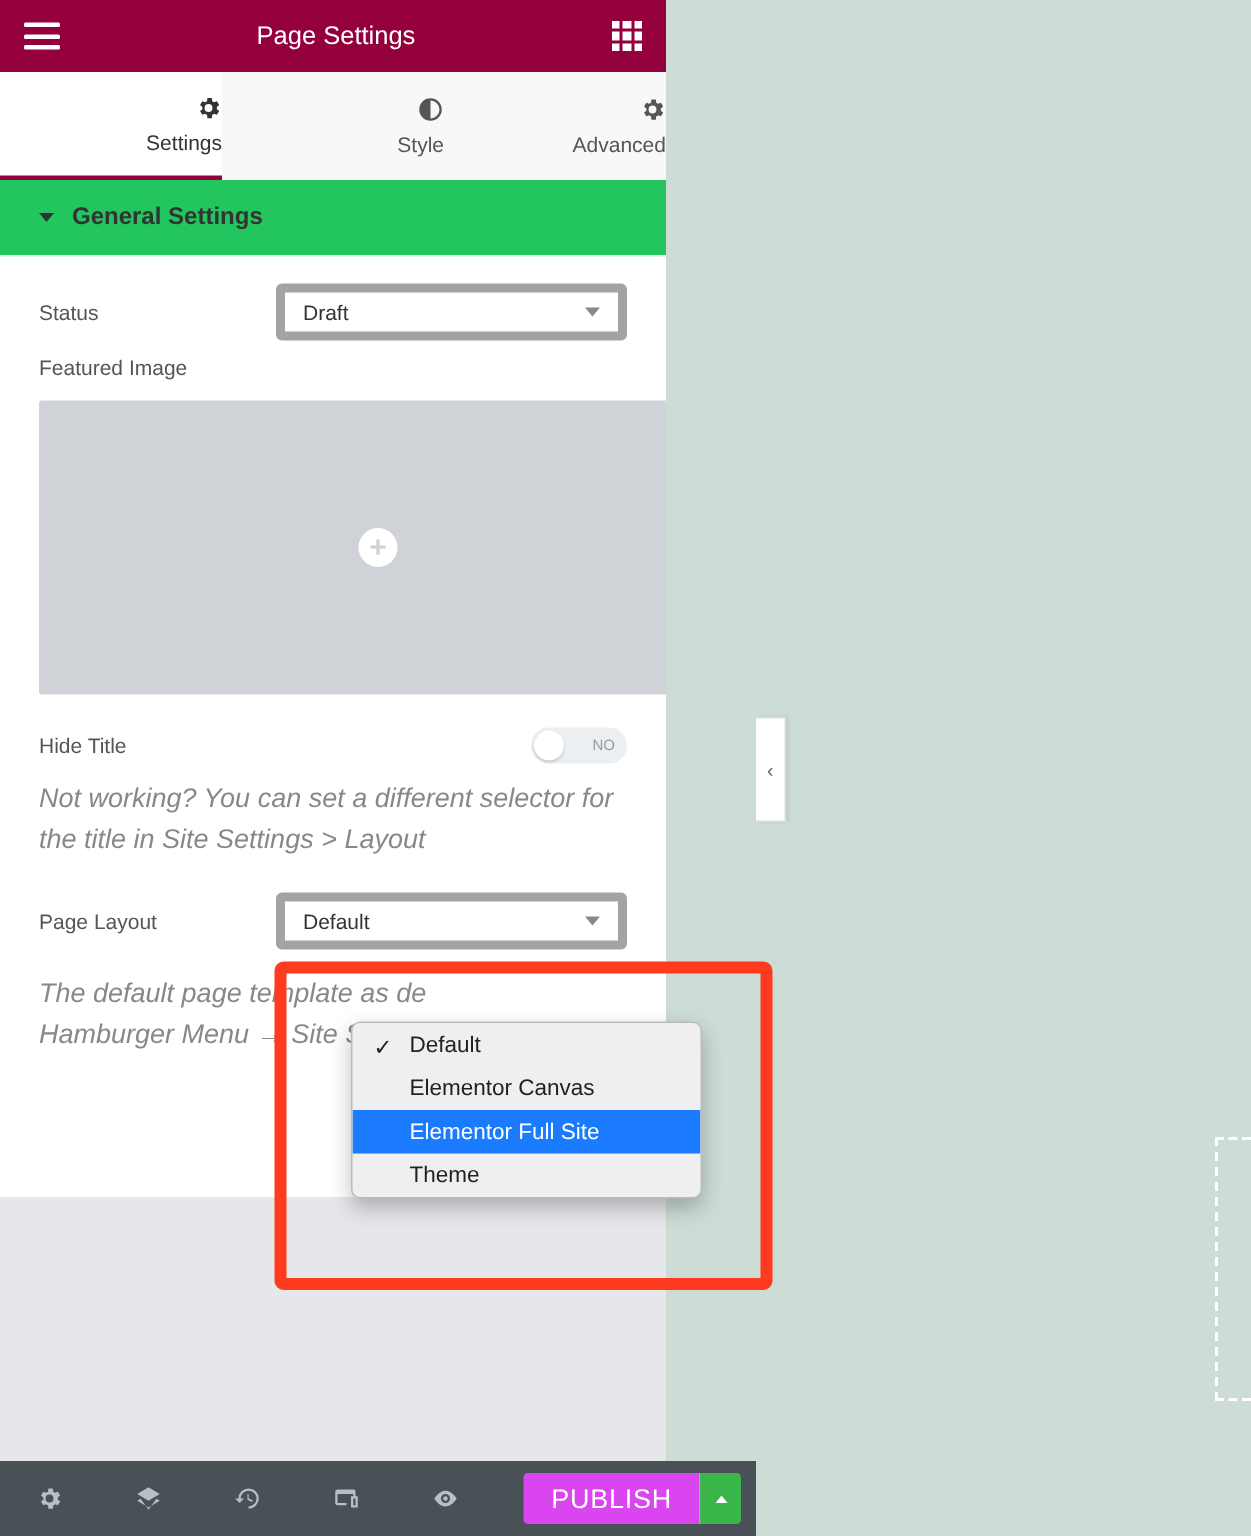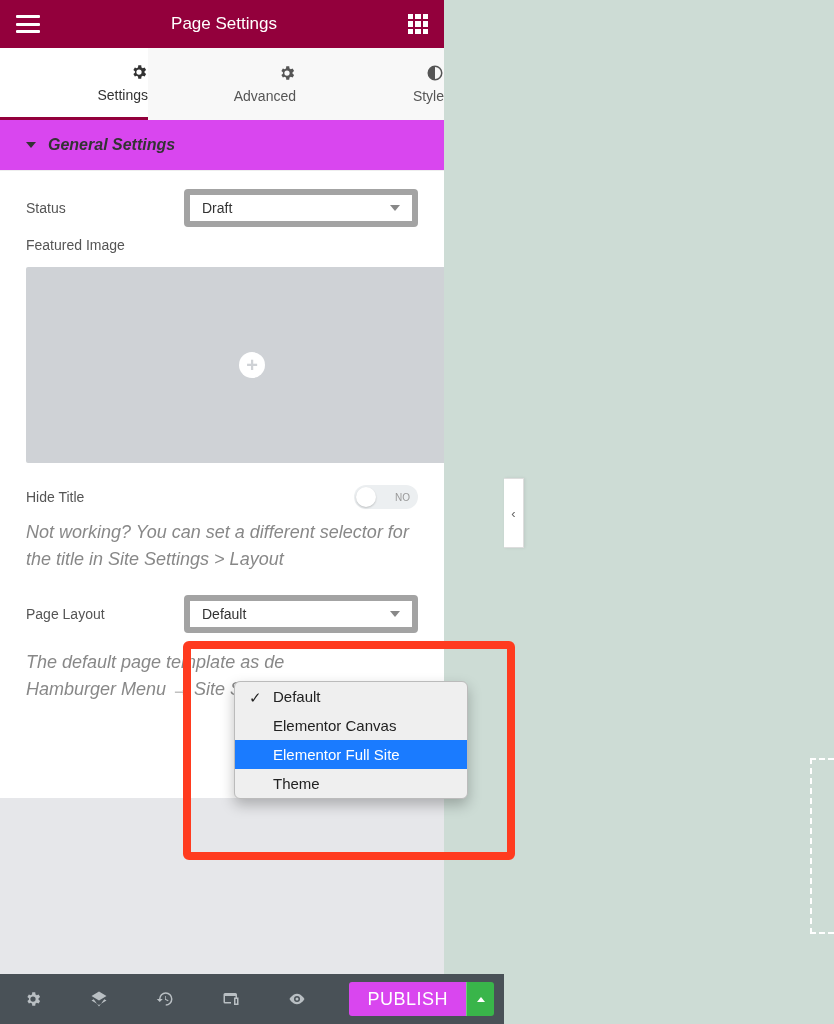--- a/index.html
+++ b/index.html
@@ -17,21 +17,21 @@
   .apps-icon span { background: #fff; }
 
   
   .tabs { display: flex; height: 72px; background: #f8f8f8; }
   .tab { flex: 1; display: flex; flex-direction: column; align-items: flex-end; justify-content: center; gap: 6px; cursor: pointer; color: #555; font-size: 14px; }
   .tab.active { background: #fff; border-bottom: 3px solid #93003c; color: #333; }
   .tab svg { width: 18px; height: 18px; fill: #555; }
   .tab.active svg { fill: #333; }
 
   
-  .section-head { padding: 16px 26px; display: flex; align-items: center; gap: 12px; border-bottom: 1px solid #eee; cursor: pointer; background:#d946ef;font-style:italic;}
+  .section-head { padding: 16px 26px; display: flex; align-items: center; gap: 12px; border-bottom: 1px solid #eee; cursor: pointer; background:#22c55e;}
   .section-head .caret { width: 0; height: 0; border-left: 5px solid transparent; border-right: 5px solid transparent; border-top: 6px solid #333; }
   .section-title { font-weight: 700; font-size: 16px; color: #333; }
 
   
   .content { padding: 18px 26px 0; flex: 1; overflow: visible; background:#fff;}
   .field-label { font-size: 14px; color: #555; margin-bottom: 14px; display: block; }
   .row { margin-bottom: 22px; }
   .row-split { display: flex; align-items: center; justify-content: space-between; margin-bottom: 10px; }
   .text-input { width: 452px; height: 38px; border: 1px solid #ccd0d4; border-radius: 4px; padding: 0 12px; font-size: 14px; color: #333; }
   .select { width: 234px; height: 38px; border: 6px solid #a3a3a3; border-radius: 4px; padding: 0 12px; font-size: 14px; color: #333; display: flex; align-items: center; justify-content: space-between; cursor: pointer; background:#fff;}
@@ -95,29 +95,29 @@
 
     <div class="tabs">
       <div class="tab active">
         <svg viewBox="0 0 24 24">
             <path d="M19.4 13a7.5 7.5 0 000-2l2.1-1.6-2-3.5-2.5 1a7.6 7.6 0 00-1.7-1L15 3h-4l-.3 2.9a7.6 7.6 0 00-1.7 1l-2.5-1-2 3.5L6.6 11a7.5 7.5 0 000 2l-2.1 1.6 2 3.5 2.5-1a7.6 7.6 0 001.7 1L11 21h4l.3-2.9a7.6 7.6 0 001.7-1l2.5 1 2-3.5zM12 15.5A3.5 3.5 0 1115.5 12 3.5 3.5 0 0112 15.5z"></path>
           </svg>
         <span>Settings</span>
       </div>
       <div class="tab">
         <svg viewBox="0 0 24 24">
+            <path d="M12 2a10 10 0 100 20 10 10 0 000-20zm0 18V4a8 8 0 010 16z"></path>
+          </svg>
+        <span>Style</span>
+      </div>
+      <div class="tab">
+        <svg viewBox="0 0 24 24">
             <path d="M19.4 13a7.5 7.5 0 000-2l2.1-1.6-2-3.5-2.5 1a7.6 7.6 0 00-1.7-1L15 3h-4l-.3 2.9a7.6 7.6 0 00-1.7 1l-2.5-1-2 3.5L6.6 11a7.5 7.5 0 000 2l-2.1 1.6 2 3.5 2.5-1a7.6 7.6 0 001.7 1L11 21h4l.3-2.9a7.6 7.6 0 001.7-1l2.5 1 2-3.5zM12 15.5A3.5 3.5 0 1115.5 12 3.5 3.5 0 0112 15.5z"></path>
           </svg>
         <span>Advanced</span>
-      </div>
-      <div class="tab">
-        <svg viewBox="0 0 24 24">
-            <path d="M12 2a10 10 0 100 20 10 10 0 000-20zm0 18V4a8 8 0 010 16z"></path>
-          </svg>
-        <span>Style</span>
       </div>
     </div>
 
     <div class="section-head">
       <div class="caret"></div>
       <div class="section-title">General Settings</div>
     </div>
 
     <div class="content">
 

